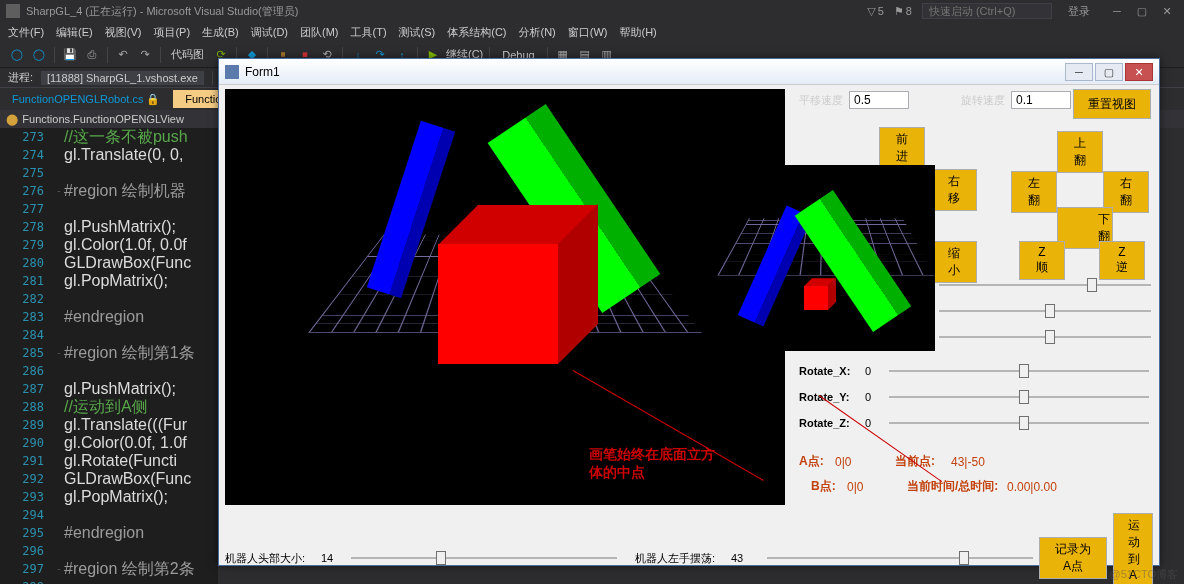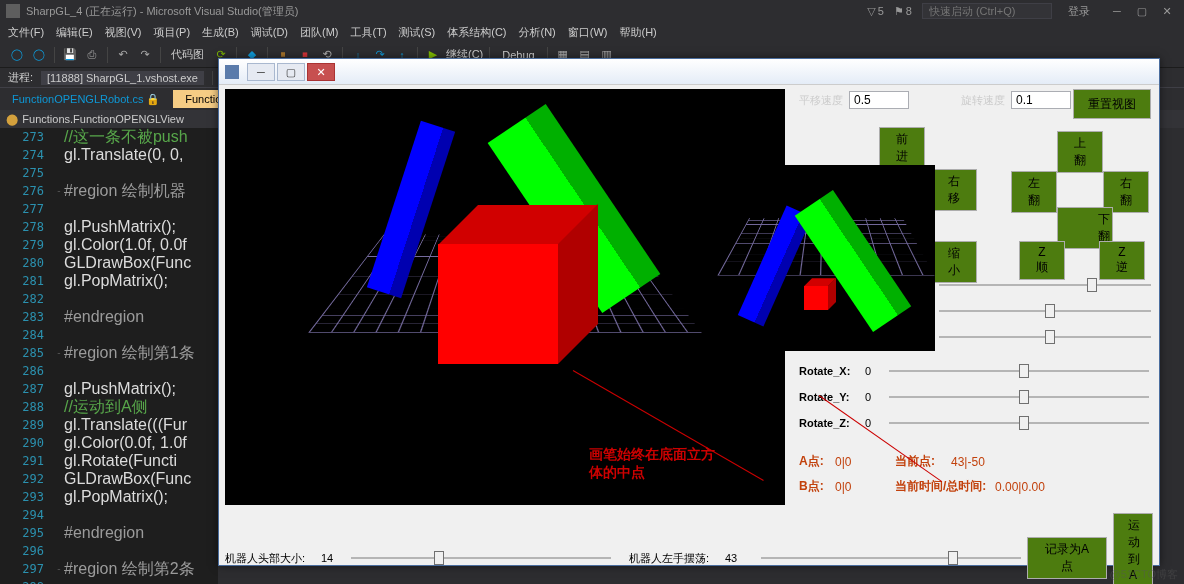--- a/index.html
+++ b/index.html
@@ -72,21 +72,21 @@
 .green-arm { position: absolute; left: 56%; top: 4%; width: 70px; height: 205px; background: linear-gradient(90deg,#00ff00 65%, #00b000 65%); transform: rotate(-34deg); }
 .viewport-small .blue-arm { left: 20%; top: 22%; width: 28px; height: 120px; transform: rotate(24deg); }
 .viewport-small .green-arm { left: 52%; top: 14%; width: 46px; height: 140px; transform: rotate(-34deg); }
 
 .annot-line1 { position: absolute; left: 354px; top: 285px; width: 220px; height: 1px; background: #c00; transform: rotate(30deg); transform-origin: left; z-index: 3; }
 .annot-line2 { position: absolute; left: 600px; top: 310px; width: 150px; height: 1px; background: #c00; transform: rotate(35deg); transform-origin: left; z-index: 3; }
 .annot-text { position: absolute; left: 370px; top: 360px; color: #c00; font-size: 14px; font-weight: bold; line-height: 18px; z-index: 3; }
 .row { display: flex; align-items: center; margin-bottom: 6px; }
 .lbl { display: inline-block; }
 .txtbox { background: #fff; border: 1px solid #abadb3; padding: 1px 4px; height: 18px; font-size: 12px; color: #000; }
-.btn { background: #4d7c0f; border: 1px solid #adadad; padding: 3px 14px; font-size: 12px; color: #000; cursor: default; }
+.btn { background: #eab308; border: 1px solid #adadad; padding: 3px 14px; font-size: 12px; color: #000; cursor: default; }
 .slider { flex: 1; height: 20px; position: relative; }
 .slider .track { position: absolute; left: 0; right: 0; top: 9px; height: 2px; background: #b5b5b5; }
 .slider .thumb { position: absolute; top: 3px; width: 10px; height: 14px; background: #f0f0f0; border: 1px solid #707070; }
 
 
 .wm { position: absolute; right: 6px; bottom: 2px; color: #555; font-size: 11px; opacity: 0.45; }
 </style>
 </head>
 <body>
 
@@ -212,20 +212,21 @@
 <span class="region">#region 绘制第2条</span>
 <span></span>
 
 
 </div>
 </div>
 
 <div class="form-window">
   <div class="form-title">
     <span class="ico"></span>
+    <span class="txt">Form1</span>
     <span class="wb">
       <span>─</span>
       <span>▢</span>
       <span class="close">✕</span>
     </span>
   </div>
   <div class="form-body">
 
     <div class="viewport-main">
       <div class="ground"></div>
@@ -322,42 +323,42 @@
     </div>
 
     <div style="position:absolute;left:580px;top:368px;color:#c2410c;font-size:12px;">
       <div class="row">
         <span style="width:36px;font-weight:bold;">A点:</span>
         <span style="width:60px;">0|0</span>
         <span style="width:56px;font-weight:bold;">当前点:</span>
         <span>43|-50</span>
       </div>
       <div class="row" style="margin-top:8px;">
-        <span style="width:36px;font-weight:bold;">B点:</span>
+        <span style="width:36px;font-weight:bold;margin-left:12px;">B点:</span>
         <span style="width:60px;">0|0</span>
         <span style="width:100px;font-weight:bold;">当前时间/总时间:</span>
         <span>0.00|0.00</span>
       </div>
     </div>
 
     <div style="position:absolute;left:6px;top:428px;right:6px;color:#000;">
       <div style="display:flex;align-items:center;gap:6px;">
         <span style="width:90px;">机器人头部大小:</span>
         <span style="width:24px;">14</span>
         <div class="slider" style="width:170px;">
             <div class="track"></div>
             <div class="thumb" style="left:32%;"></div>
           </div>
         <span style="width:90px;margin-left:12px;">机器人左手摆荡:</span>
         <span style="width:30px;">43</span>
         <div class="slider" style="width:260px;">
             <div class="track"></div>
             <div class="thumb" style="left:72%;"></div>
           </div>
-        <button class="btn" style="margin-left:auto;width:80px;">记录为A点</button>
+        <button class="btn" style="margin-left:auto;width:68px;">记录为A点</button>
         <button class="btn" style="width:40px;">运动到A点</button>
       </div>
       <div style="display:flex;align-items:center;gap:6px;margin-top:8px;">
         <span style="width:90px;">机器人离地高度:</span>
         <span style="width:24px;">0</span>
         <div class="slider" style="width:170px;">
             <div class="track"></div>
             <div class="thumb" style="left:2%;"></div>
           </div>
         <span style="width:90px;margin-left:12px;">机器人右手摆荡:</span>

